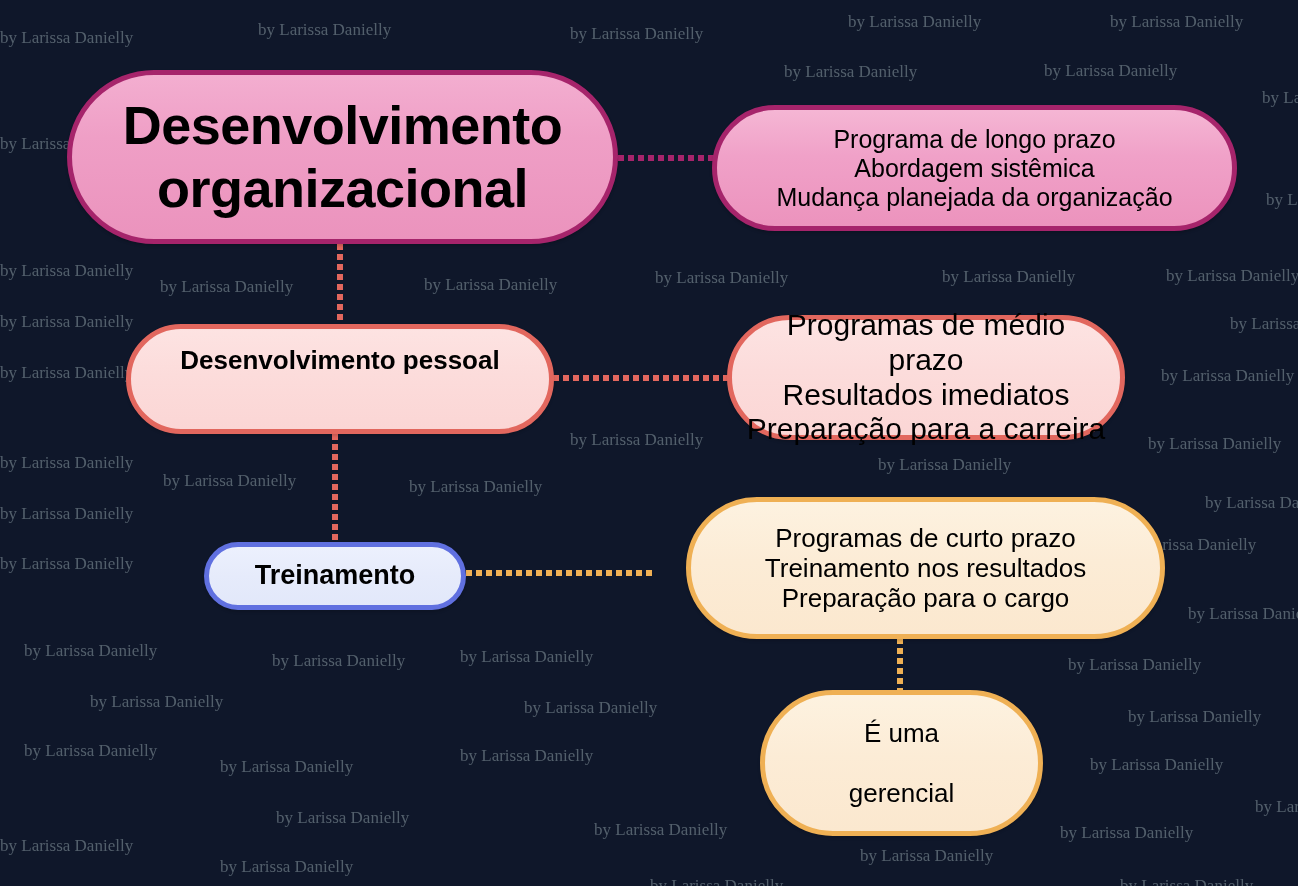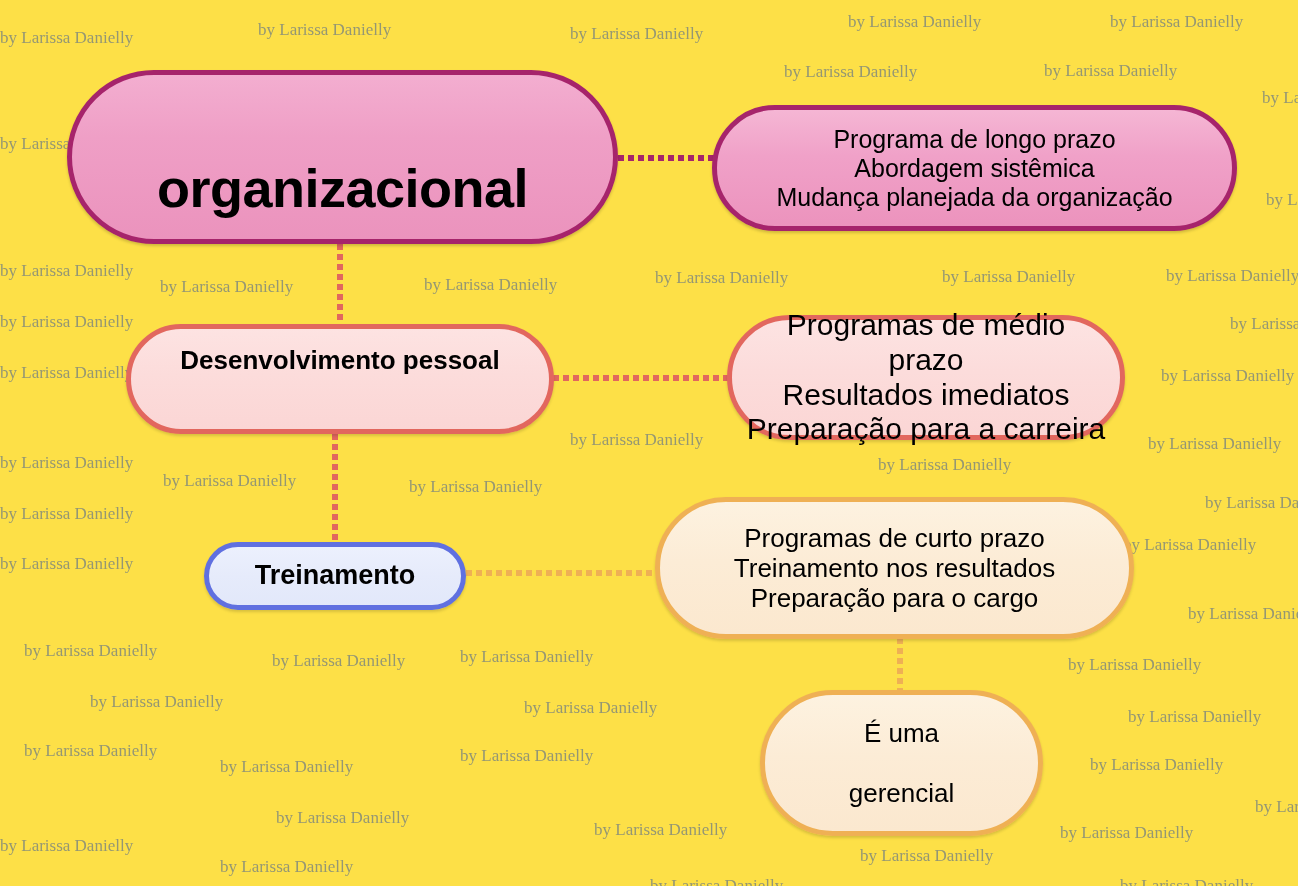--- a/index.html
+++ b/index.html
@@ -14,21 +14,21 @@
   body {
     font-family: "Liberation Sans", sans-serif;
     background: #a3dbea;
     position: relative;
   }
 
   #canvas {
     position: relative;
     width: 1298px;
     height: 886px;
-    background: #fde047;
+    background: #0f172a;
     overflow: hidden;
   }
 
   
   #watermarks {
     position: absolute;
     inset: 0;
     z-index: 1;
     pointer-events: none;
   }
@@ -118,21 +118,21 @@
     font-size: 26px;
   }
 
   
   #node-root        { left: 67px;  top: 70px;  width: 551px; height: 174px; }
   #node-longo       { left: 712px; top: 105px; width: 525px; height: 126px; }
   #node-pessoal     { left: 126px; top: 324px; width: 428px; height: 110px;
                       align-items: flex-start; padding-top: 16px; }
   #node-medio       { left: 727px; top: 315px; width: 398px; height: 125px; }
   #node-treinamento { left: 204px; top: 542px; width: 262px; height: 68px; }
-  #node-curto       { left: 655px; top: 497px; width: 479px; height: 142px; }
+  #node-curto       { left: 686px; top: 497px; width: 479px; height: 142px; }
   #node-gerencial   { left: 760px; top: 690px; width: 283px; height: 146px; }
 </style>
 </head>
 <body>
 
 <div id="canvas">
 
   <div id="watermarks">
       <span class="wm" style="left: 0px; top: 28px;">by Larissa Danielly</span>
       <span class="wm" style="left: 258px; top: 20px;">by Larissa Danielly</span>
@@ -198,21 +198,21 @@
 
     <div class="conn conn-h orange" style="left:466px; top:570px; width:190px;"></div>
 
     <div class="conn conn-v orange" style="left:897px; top:638px; width:6px; height:54px;"></div>
   </div>
 
   <div id="nodes">
 
     <div class="node node-root" id="node-root">
       <span class="label">
-        <br>
+        <span>Desenvolvimento</span><br>
         <span>organizacional</span>
       </span>
     </div>
 
     <div class="node node-magenta" id="node-longo">
       <span class="label">
         <span>Programa de longo prazo</span><br>
         <span>Abordagem sistêmica</span><br>
         <span>Mudança planejada da organização</span>
       </span>

